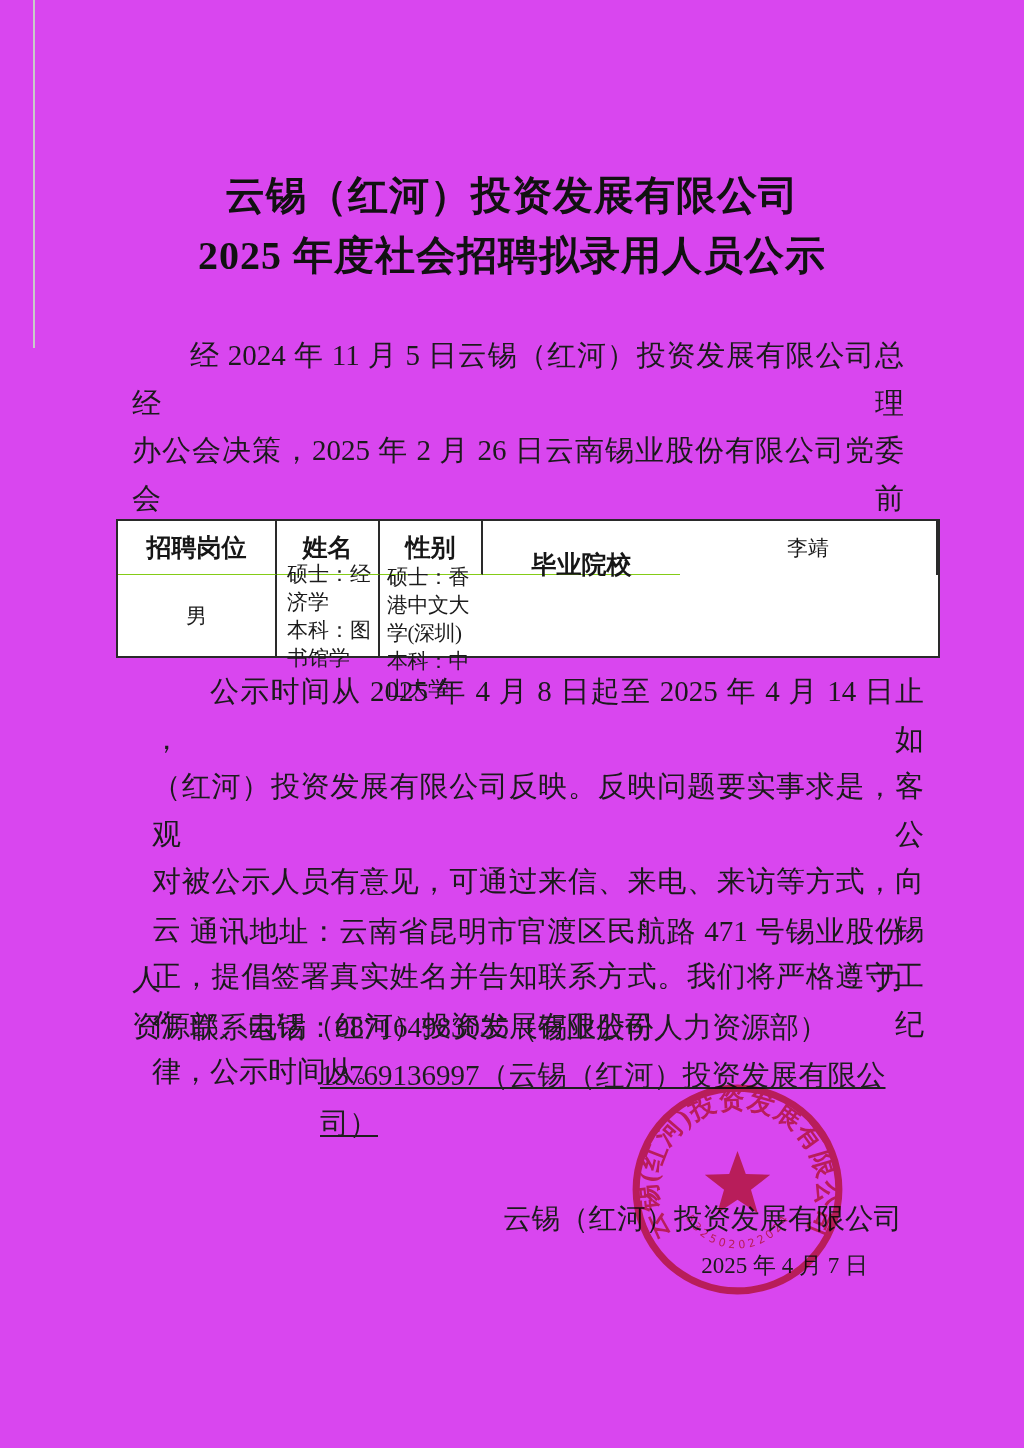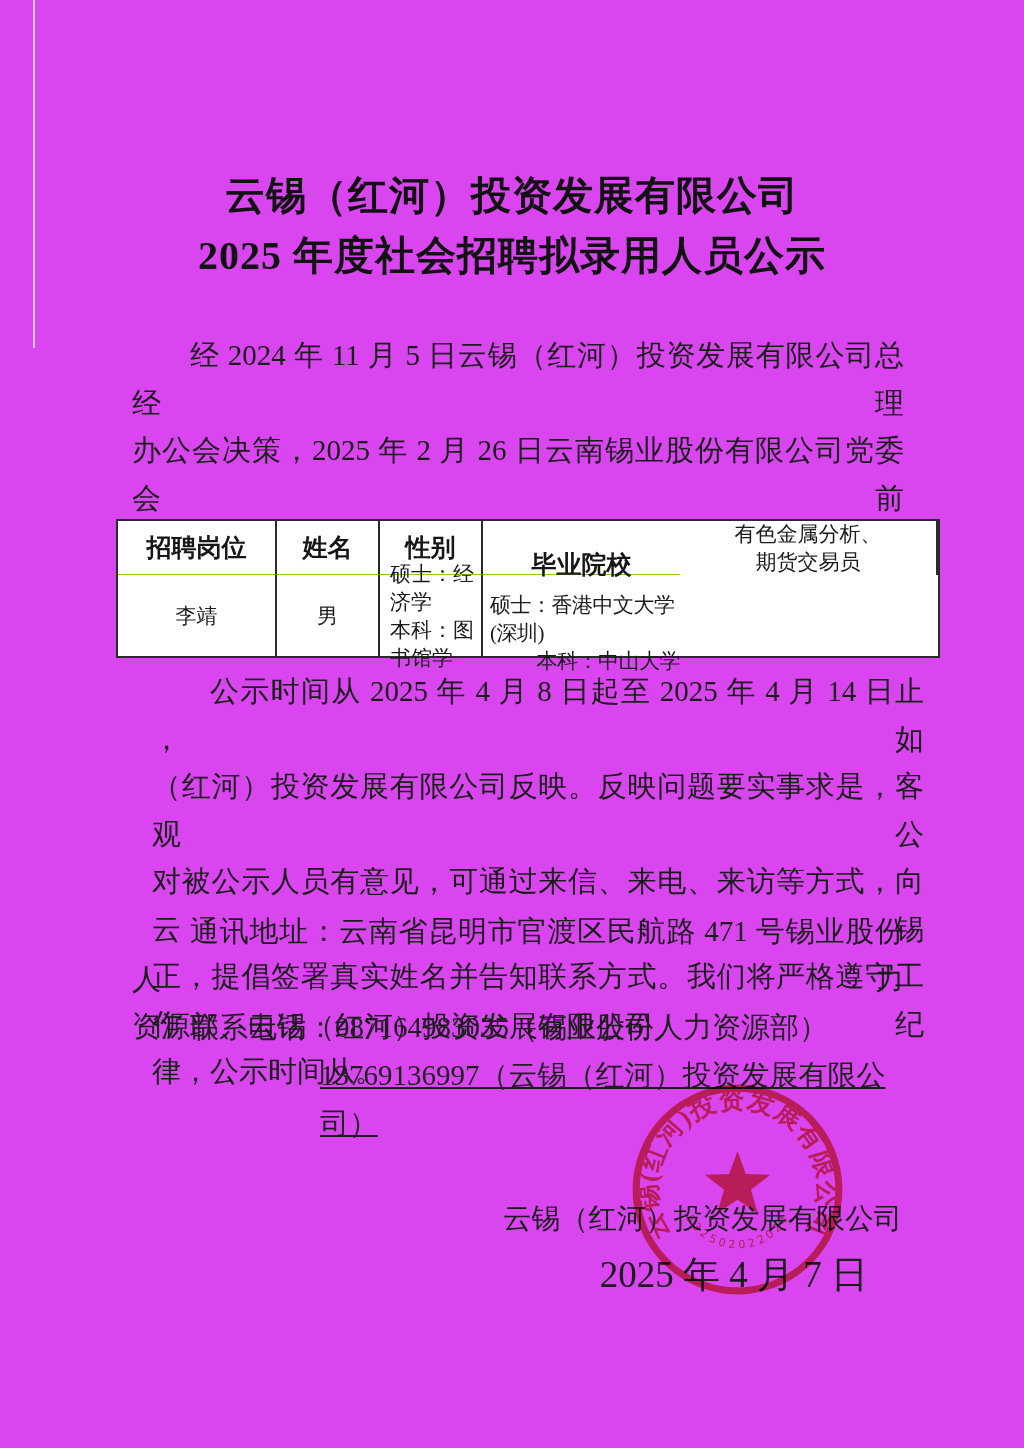--- a/index.html
+++ b/index.html
@@ -77,21 +77,21 @@
   .tcenter { text-align: center; }
   .tleft { text-align: left; padding-left: 10px; align-items: flex-end; }
   .tleft.tight { padding-left: 7px; letter-spacing: -0.5px; }
   
   .signature {
     position: absolute; right: 122px; top: 1200px;
     font-size: 28.5px; color: #1b1b1b; white-space: nowrap;
   }
   .docdate {
     position: absolute; right: 156px; top: 1250px;
-    font-size: 37px; color: #1b1b1b; white-space: nowrap; margin-left: 23px;
+    font-size: 23px; color: #1b1b1b; white-space: nowrap; margin-left: 23px;
   }
   
   .seal {
     position: absolute;
     left: 626px; top: 1078px;
     width: 223px; height: 223px;
     opacity: 0.8;
     mix-blend-mode: multiply;
     pointer-events: none;
   }
@@ -114,24 +114,20 @@
     <div class="ln j">置把关，2025 年 2 月 26 日公司云南锡业股份有限公司总经理办</div>
     <div class="ln">公会审议，现将 2025 年度社会招聘拟录用人员予以公示。</div>
   </div>
 
   <div class="rtable">
     <div class="tcell thead">招聘岗位</div>
     <div class="tcell thead">姓名</div>
     <div class="tcell thead">性别</div>
     <div class="tcell thead lastcol">毕业院校</div>
 
-    <div class="tcell tbody tcenter">
-      <div>有色金属分析、</div>
-      <div>期货交易员</div>
-    </div>
     <div class="tcell tbody tcenter">李靖</div>
     <div class="tcell tbody tcenter">男</div>
     <div class="tcell tbody tleft">
       <div>硕士：经济学</div>
       <div>本科：图书馆学</div>
     </div>
     <div class="tcell tbody tleft tight lastcol">
       <div>硕士：香港中文大学(深圳)</div>
       <div>本科：中山大学</div>
     </div>

